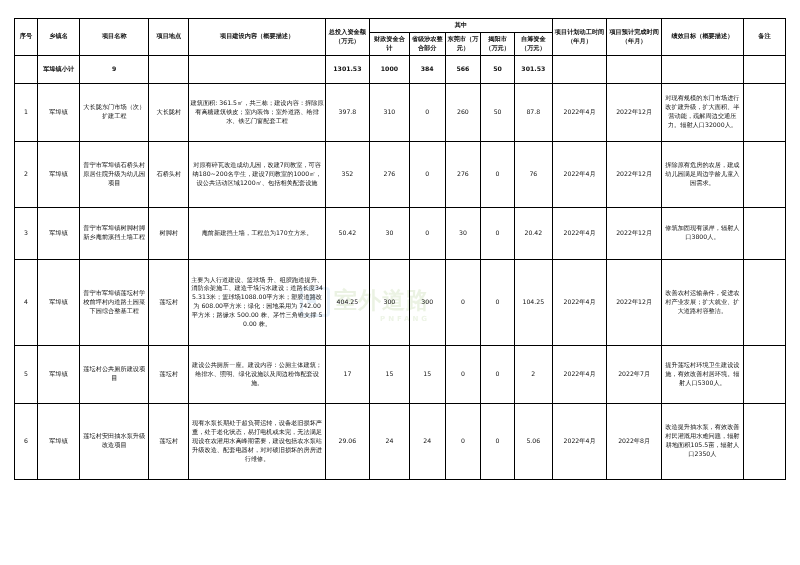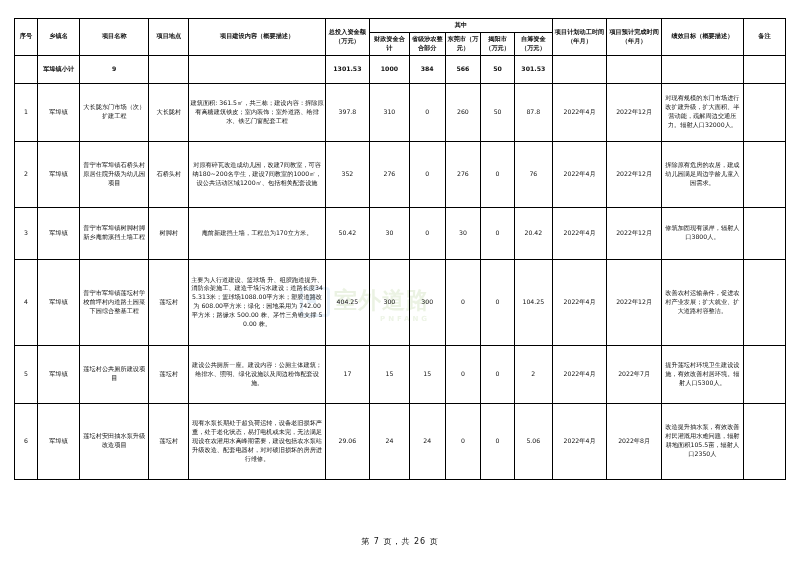--- a/index.html
+++ b/index.html
@@ -285,15 +285,14 @@
         <td>0</td>
         <td>5.06</td>
         <td class="nowrap">2022年4月</td>
         <td class="nowrap">2022年8月</td>
         <td class="eff">改造提升抽水泵，有效改善村民灌溉用水难问题，辐射耕地面积105.5亩，辐射人口2350人</td>
         <td></td>
       </tr>
     </tbody>
   </table>
 
-  <div class="footer">第 7 页，共 26 页</div>
 
 </div>
 
 </body></html>

